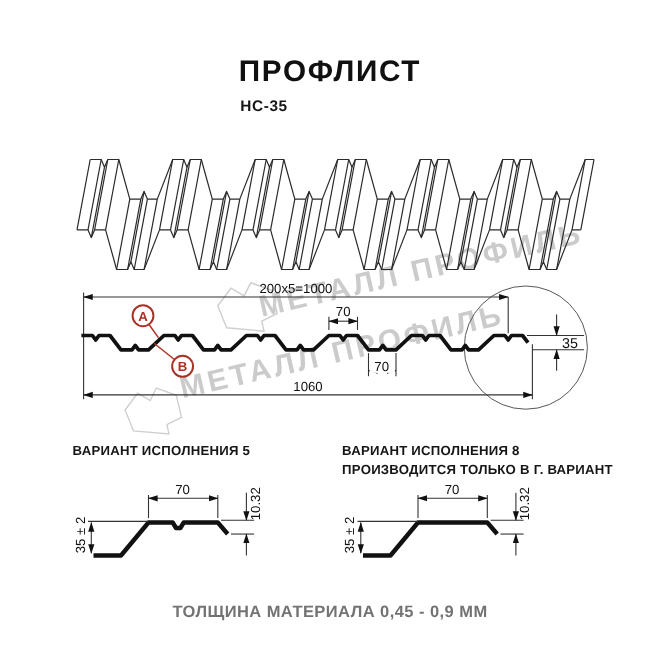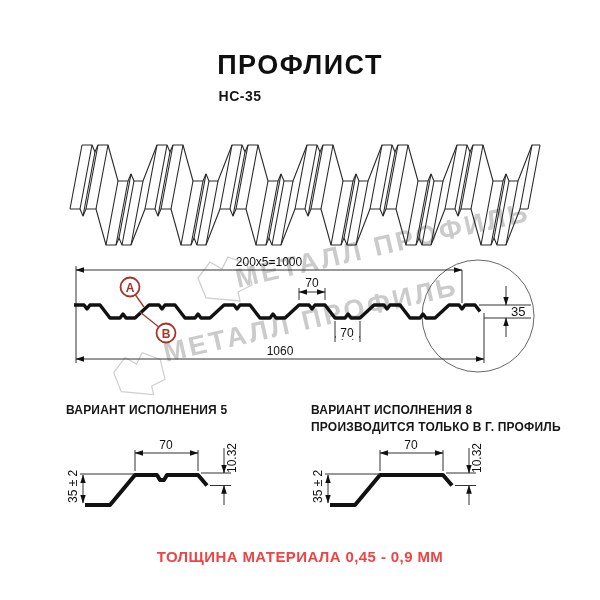--- a/index.html
+++ b/index.html
@@ -16,21 +16,21 @@
     top:88px;left:0;width:480px;text-align:center;
     font-size:14px;font-weight:bold;letter-spacing:0.5px;color:#161616;
   }
   .variant-heading{
     font-size:12px;font-weight:bold;color:#161616;line-height:17px;letter-spacing:0.2px;
   }
   .v1{top:402px;left:66px;}
   .v2{top:402px;left:311px;}
   .footer{
     top:548px;left:0;width:600px;text-align:center;
-    font-size:15px;font-weight:bold;letter-spacing:0.4px;color:#ef4444;
+    font-size:15px;font-weight:bold;letter-spacing:0.4px;color:#737373;
   }
   svg text{font-family:"Liberation Sans", sans-serif;}
   .dim-text{font-size:12px;fill:#111;}
   .wm-text{font-size:27px;font-weight:bold;letter-spacing:3px;fill:#cbcbcb;}
   .red-label{font-size:12px;font-weight:bold;fill:#a93226;}
 </style>
 </head>
 <body>
 
 <div class="abs title">ПРОФЛИСТ</div>
@@ -130,15 +130,15 @@
     <text class="dim-text" transform="translate(481,473) rotate(-90)">10.32</text>
     <text class="dim-text" transform="translate(322,503) rotate(-90)">35 ± 2</text>
   </g>
 </svg>
 
 <div class="abs variant-heading v1">
   <div>ВАРИАНТ ИСПОЛНЕНИЯ 5</div>
 </div>
 <div class="abs variant-heading v2">
   <div>ВАРИАНТ ИСПОЛНЕНИЯ 8</div>
-  <div>ПРОИЗВОДИТСЯ ТОЛЬКО В Г. ПРОФИЛЬ</div>
+  <div>ПРОИЗВОДИТСЯ ТОЛЬКО В Г. ВАРИАНТ</div>
 </div>
 <div class="abs footer">ТОЛЩИНА МАТЕРИАЛА 0,45 - 0,9 ММ</div>
 
 </body></html>

